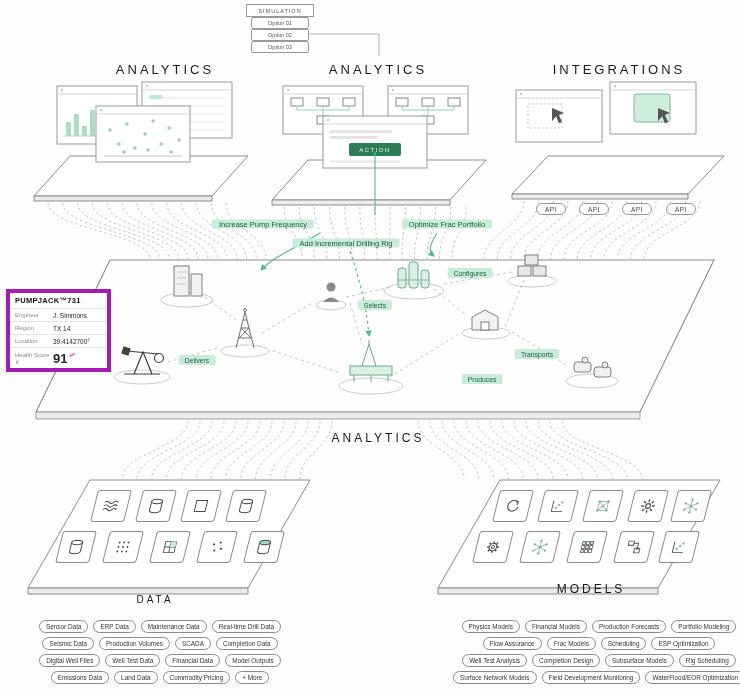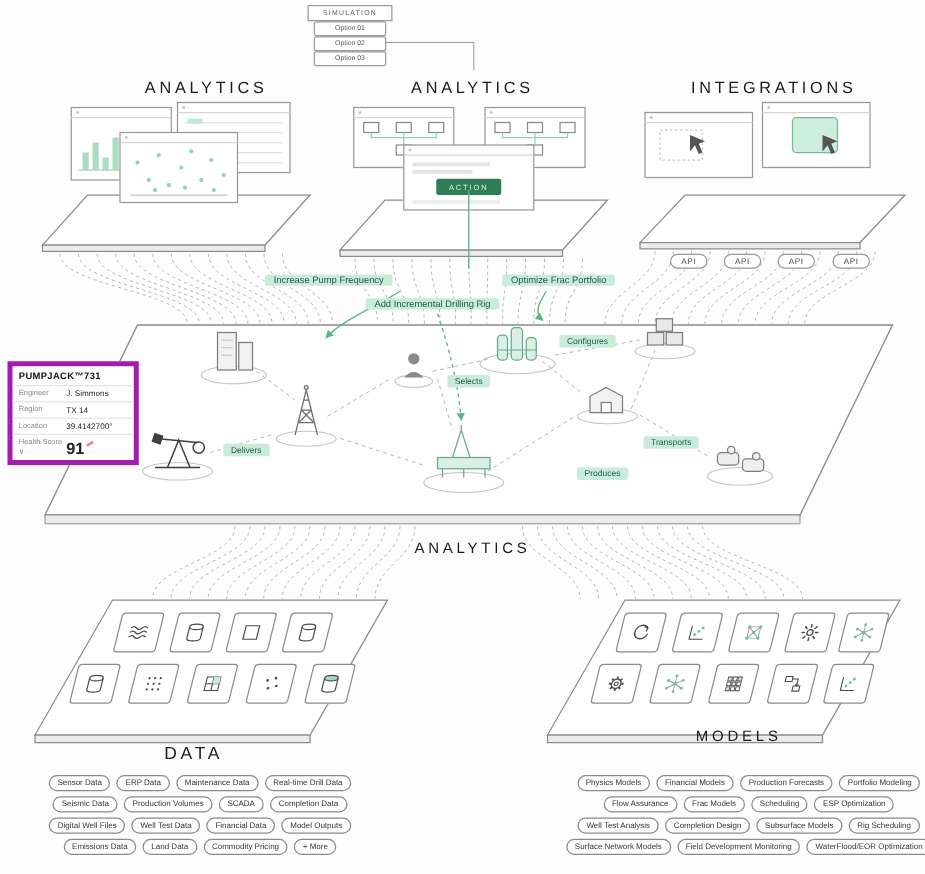--- a/index.html
+++ b/index.html
@@ -441,21 +441,21 @@
 
 <div class="sim-title">SIMULATION</div>
 <div class="sim-opt" style="top:17px">Option 01</div>
 <div class="sim-opt" style="top:29px">Option 02</div>
 <div class="sim-opt" style="top:41px">Option 03</div>
 
 <div class="hdr" style="left:165px;top:62px">ANALYTICS</div>
 <div class="hdr" style="left:378px;top:62px">ANALYTICS</div>
 <div class="hdr" style="left:619px;top:62px">INTEGRATIONS</div>
 <div class="hdr" style="left:378px;top:431px;font-size:12px">ANALYTICS</div>
-<div class="hdr" style="left:155px;top:594px;font-size:14px">DATA</div>
+<div class="hdr" style="left:155px;top:594px;font-size:10px">DATA</div>
 <div class="hdr" style="left:591px;top:582px;font-size:12px">MODELS</div>
 
 <div class="gpill" style="left:263px;top:224px">Increase Pump Frequency</div>
 <div class="gpill" style="left:447px;top:224px">Optimize Frac Portfolio</div>
 <div class="gpill" style="left:346px;top:243px">Add Incremental Drilling Rig</div>
 
 <div class="flabel" style="left:470px;top:273px">Configures</div>
 <div class="flabel" style="left:375px;top:305px">Selects</div>
 <div class="flabel" style="left:197px;top:360px">Delivers</div>
 <div class="flabel" style="left:537px;top:354px">Transports</div>

